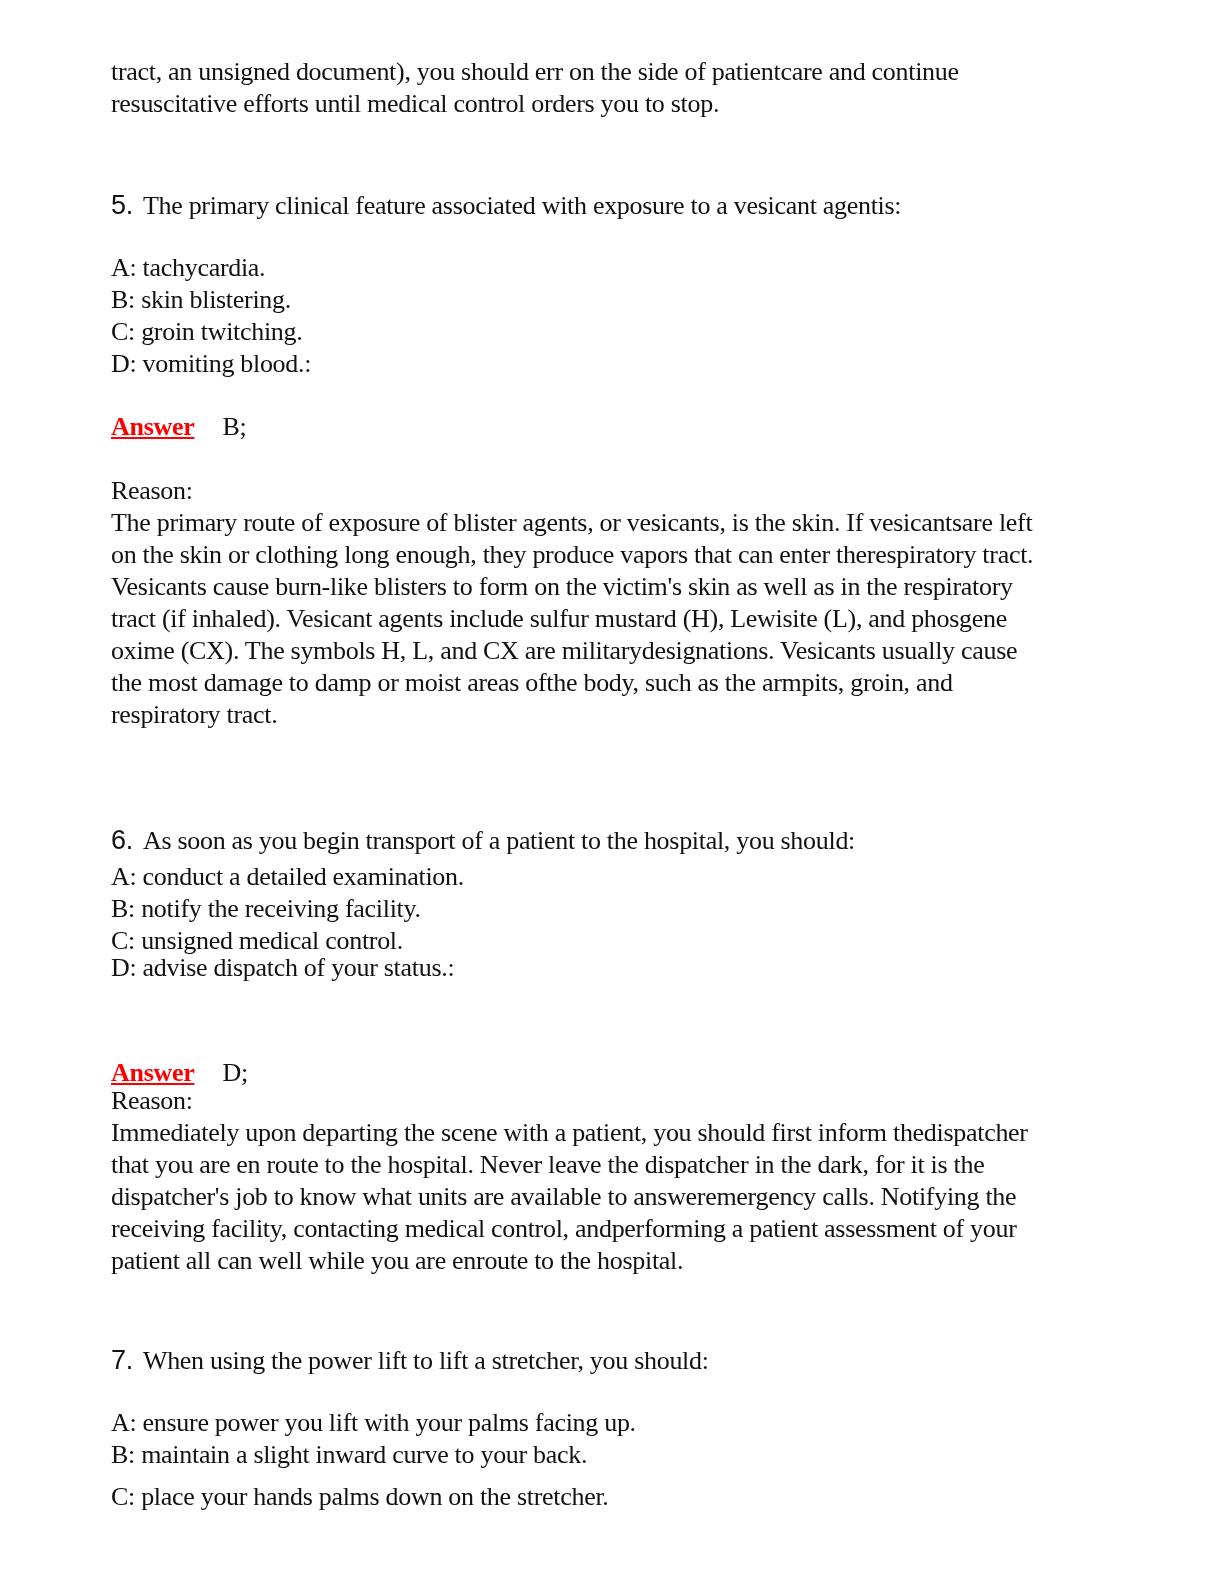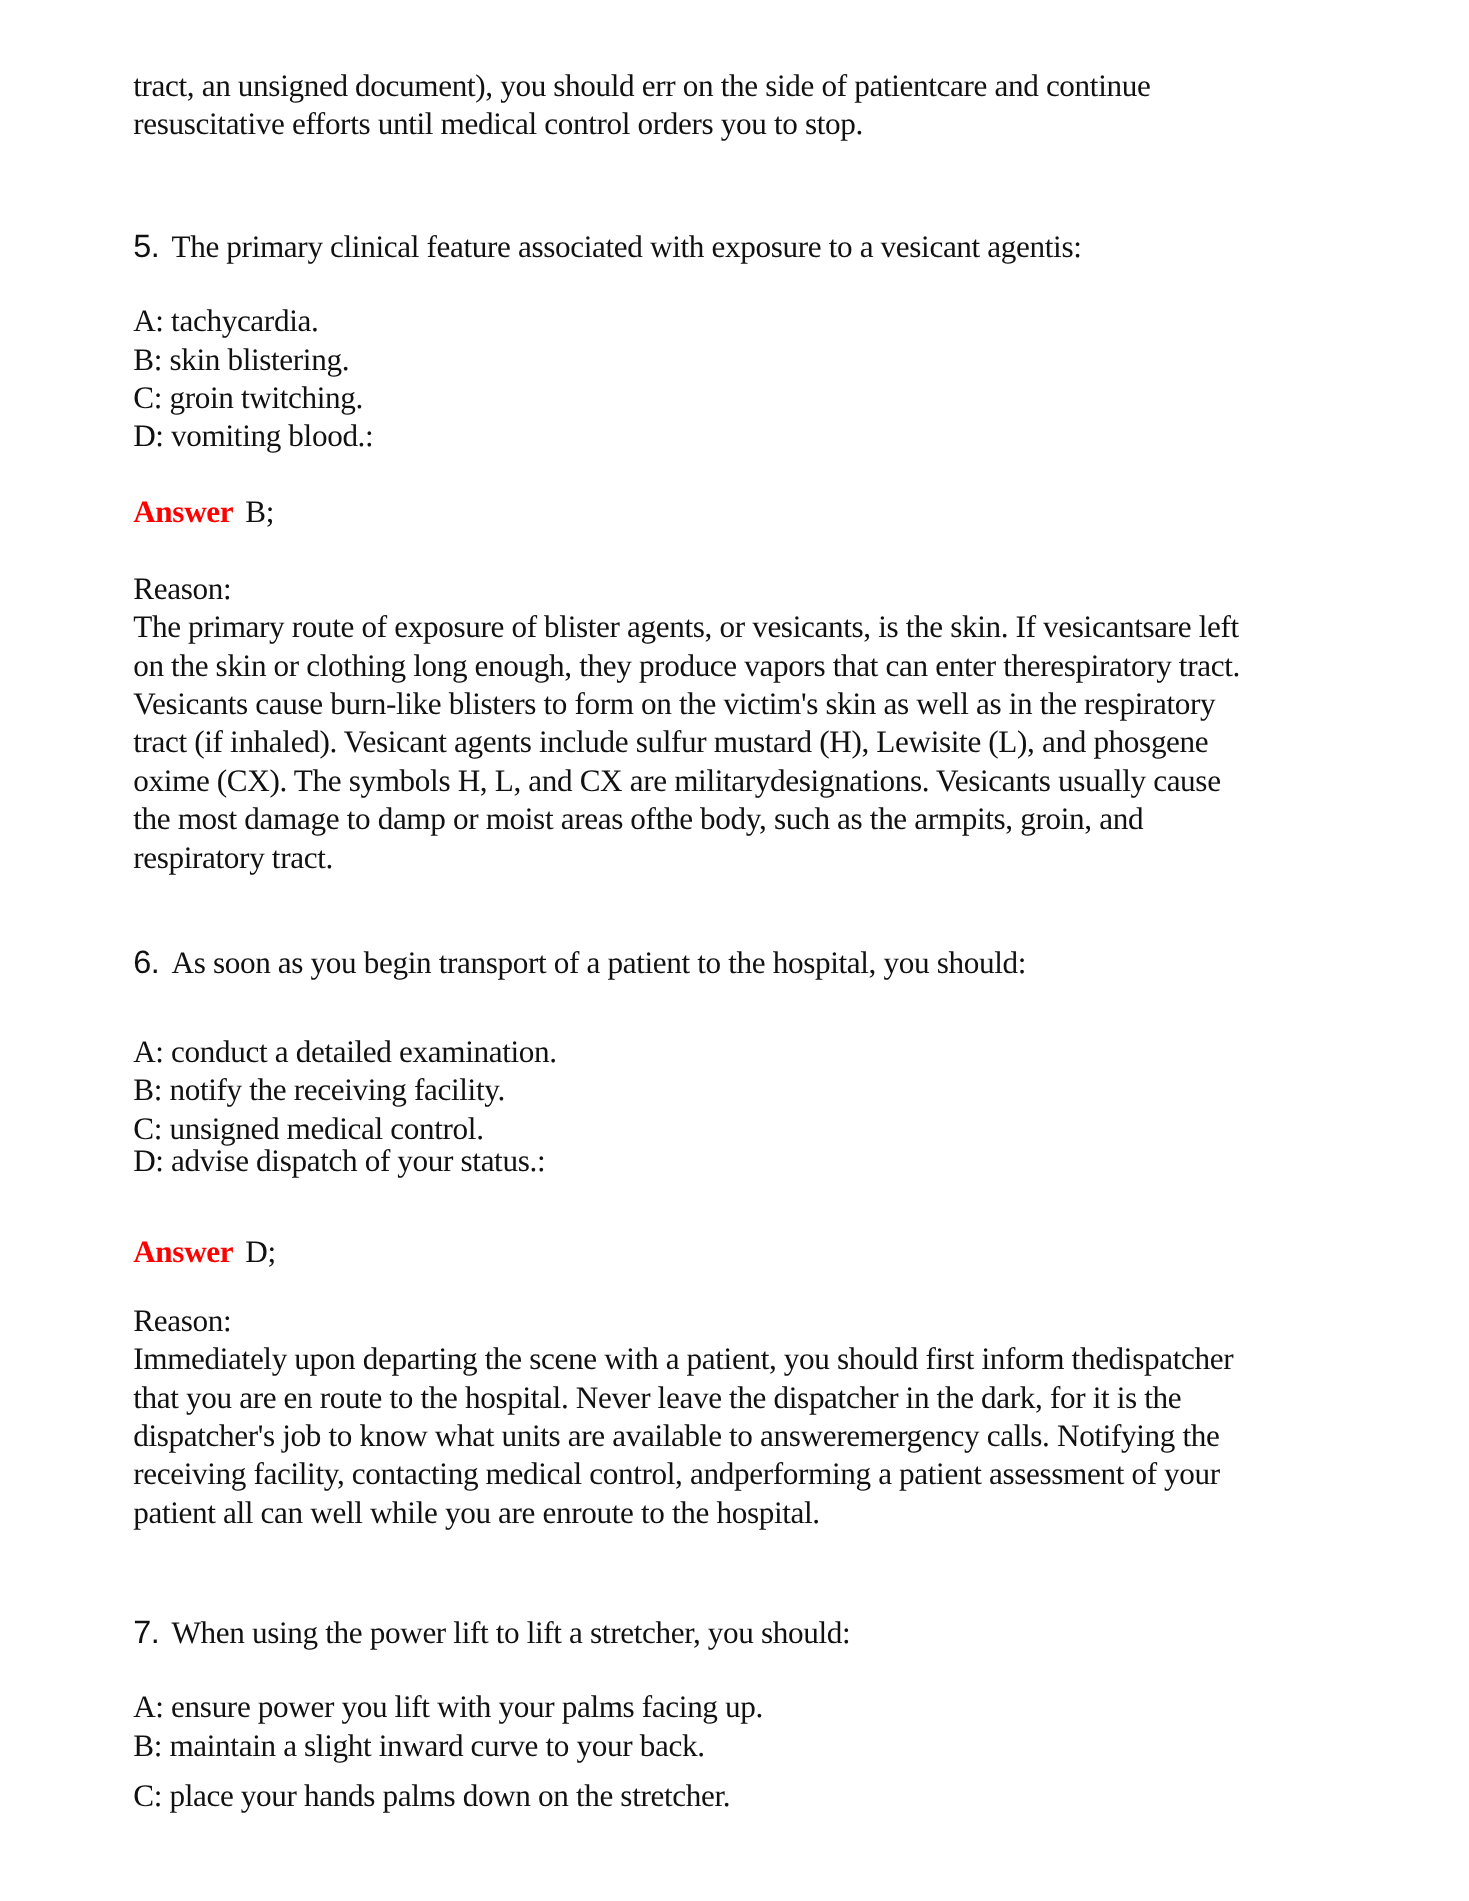--- a/index.html
+++ b/index.html
@@ -4,21 +4,21 @@
   <style>
     html, body { margin: 0; padding: 0; background: #ffffff; }
     body {
       width: 1224px; height: 1584px; position: relative; overflow: hidden;
       font-family: "Liberation Serif", "DejaVu Serif", serif;
       color: #111111;
     }
     .page { position: absolute; left: 111px; top: 0; width: 1010px; }
     .line { position: absolute; left: 0; font-size: 26px; line-height: 32px; white-space: nowrap; letter-spacing: -0.3px; }
     .qnum { font-family: "Liberation Sans", "DejaVu Sans", sans-serif; font-size: 27px; margin-right: 10px; }
-    .answer-label { color: #ff0000; font-weight: bold; margin-right: 10px; }
+    .answer-label { color: #ff0000; font-weight: bold; margin-right: 28px; text-decoration: underline; }
   </style>
 </head>
 <body>
 
 <div class="page">
 
   <div class="line" style="top:56px">tract, an unsigned document), you should err on the side of patientcare and continue</div>
   <div class="line" style="top:88px">resuscitative efforts until medical control orders you to stop.</div>
 
   <div class="line" style="top:189px">
@@ -33,28 +33,28 @@
   </div>
   <div class="line" style="top:475px">Reason:</div>
   <div class="line" style="top:507px">The primary route of exposure of blister agents, or vesicants, is the skin. If vesicantsare left</div>
   <div class="line" style="top:539px">on the skin or clothing long enough, they produce vapors that can enter therespiratory tract.</div>
   <div class="line" style="top:571px">Vesicants cause burn-like blisters to form on the victim's skin as well as in the respiratory</div>
   <div class="line" style="top:603px">tract (if inhaled). Vesicant agents include sulfur mustard (H), Lewisite (L), and phosgene</div>
   <div class="line" style="top:635px">oxime (CX). The symbols H, L, and CX are militarydesignations. Vesicants usually cause</div>
   <div class="line" style="top:667px">the most damage to damp or moist areas ofthe body, such as the armpits, groin, and</div>
   <div class="line" style="top:699px">respiratory tract.</div>
 
-  <div class="line" style="top:786px">
+  <div class="line" style="top:824px">
     <span class="qnum">6.</span><span>As soon as you begin transport of a patient to the hospital, you should:</span>
   </div>
   <div class="line" style="top:861px">A:  conduct a detailed examination.</div>
   <div class="line" style="top:893px">B: notify the receiving facility.</div>
   <div class="line" style="top:925px">C:  unsigned medical control.</div>
   <div class="line" style="top:952px">D:  advise dispatch of your status.:</div>
-  <div class="line" style="top:1028px">
+  <div class="line" style="top:1057px">
     <span class="answer-label">Answer</span><span>D;</span>
   </div>
   <div class="line" style="top:1085px">Reason:</div>
   <div class="line" style="top:1117px">Immediately upon departing the scene with a patient, you should first inform thedispatcher</div>
   <div class="line" style="top:1149px">that you are en route to the hospital. Never leave the dispatcher in the dark, for it is the</div>
   <div class="line" style="top:1181px">dispatcher's job to know what units are available to answeremergency calls. Notifying the</div>
   <div class="line" style="top:1213px">receiving facility, contacting medical control, andperforming a patient assessment of your</div>
   <div class="line" style="top:1245px">patient all can well while you are enroute to the hospital.</div>
 
   <div class="line" style="top:1344px">

